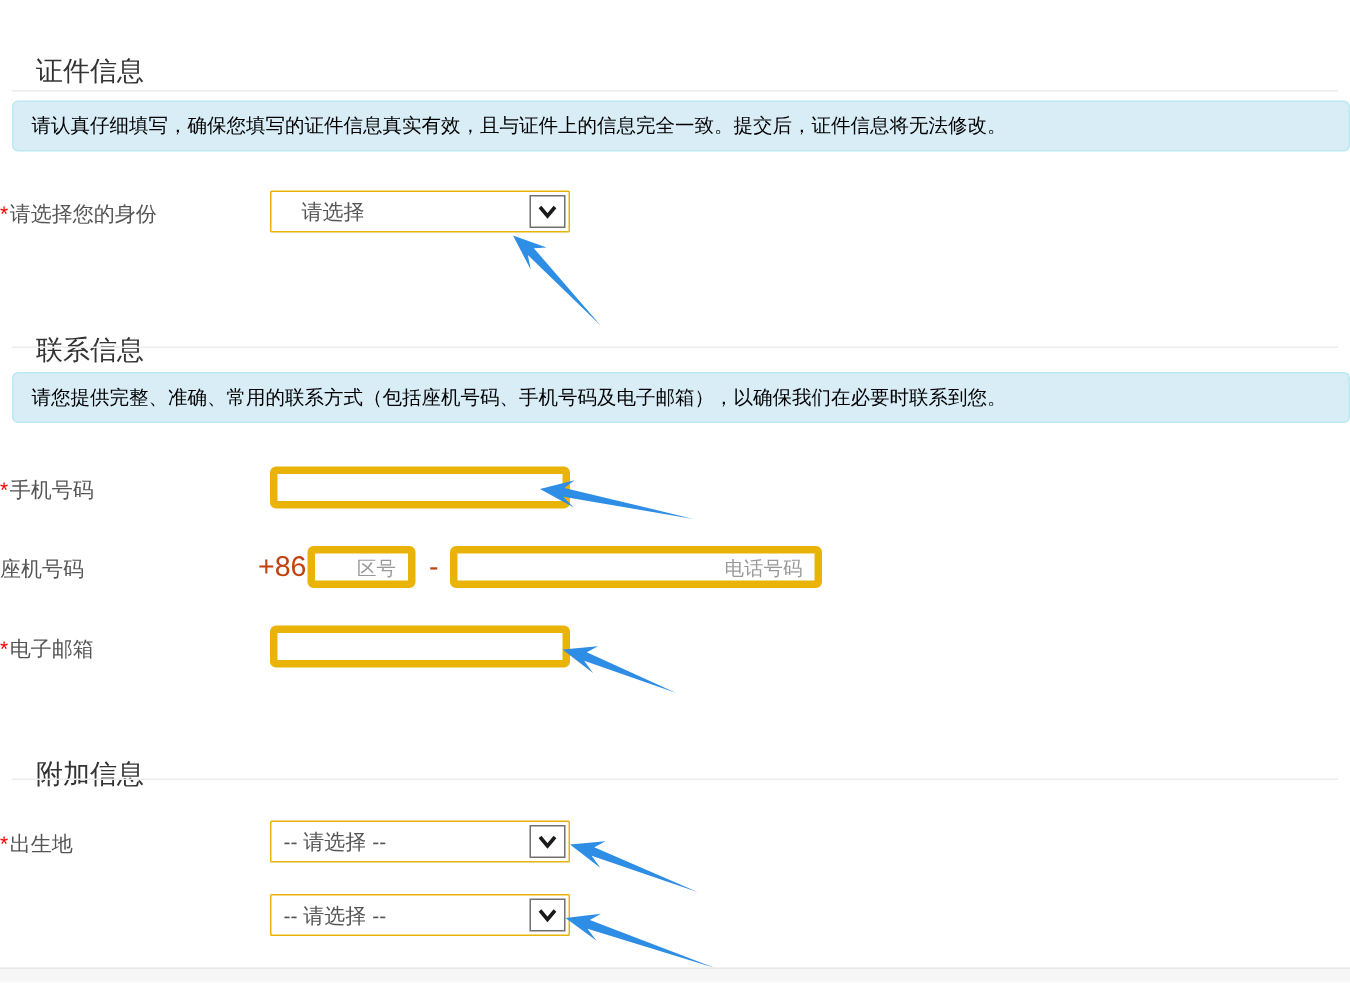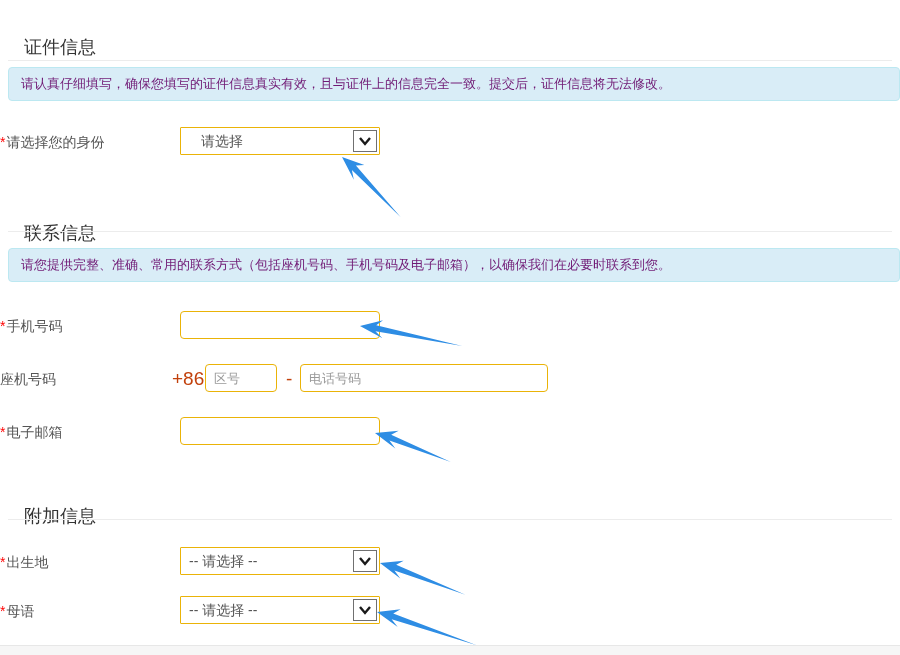--- a/index.html
+++ b/index.html
@@ -14,32 +14,32 @@
     position:absolute;left:8px;
     font-size:18px;line-height:20px;color:#333;font-weight:400;margin:16px;
   }
   .section-divider{
     position:absolute;left:8px;right:8px;height:0;
     border-top:1px solid #ececec;
   }
   .notice{
     position:absolute;left:8px;width:866px;height:32px;
     background:#d9edf7;border:1px solid #bce8f1;border-radius:4px;
-    color:#701a75;font-size:13px;line-height:32px;
+    color:#000000;font-size:13px;line-height:32px;
     padding:0 12px;white-space:nowrap;overflow:hidden;
   }
   .field-label{
     position:absolute;left:0;width:165px;text-align:left;
     font-size:14px;line-height:16px;color:#555;
   }
   .req{color:#ff0000;margin-right:1px;}
   .text-input{
     position:absolute;box-sizing:border-box;height:28px;
-    border:1px solid #eab308;border-radius:4px;background:#fff;
-    font-family:inherit;font-size:13px;color:#555;padding:0 8px;outline:none;
+    border:5px solid #eab308;border-radius:4px;background:#fff;
+    font-family:inherit;font-size:13px;color:#555;padding:0 8px;outline:none;text-align:right;
   }
   .text-input::placeholder{color:#999;opacity:1;}
   .fake-select{
     position:absolute;box-sizing:border-box;width:200px;height:28px;
     border:1px solid #eab308;border-radius:1px;background:#fff;cursor:default;
   }
   .fake-select .sel-text{
     display:block;font-size:14px;line-height:26px;color:#555;
     white-space:nowrap;overflow:hidden;padding-right:30px;
   }
@@ -100,21 +100,20 @@
   <div class="field-label" style="top:554px"><span class="req">*</span><span>出生地</span></div>
   <div class="fake-select" style="left:180px;top:547px">
     <span class="sel-text" style="padding-left:8px">-- 请选择 --</span>
     <span class="dd-btn">
       <svg width="14" height="10" viewBox="0 0 14 10">
         <polyline points="2,2 7,8 12,2" fill="none" stroke="#1a1a1a" stroke-width="2.4"></polyline>
       </svg>
     </span>
   </div>
 
-  <div class="field-label" style="top:603px"><span class="req">*</span><span>母语</span></div>
   <div class="fake-select" style="left:180px;top:596px">
     <span class="sel-text" style="padding-left:8px">-- 请选择 --</span>
     <span class="dd-btn">
       <svg width="14" height="10" viewBox="0 0 14 10">
         <polyline points="2,2 7,8 12,2" fill="none" stroke="#1a1a1a" stroke-width="2.4"></polyline>
       </svg>
     </span>
   </div>
 
   <div class="arrow" style="left:342px;top:147px;transform:rotate(42deg);transform-origin:0 10px">

